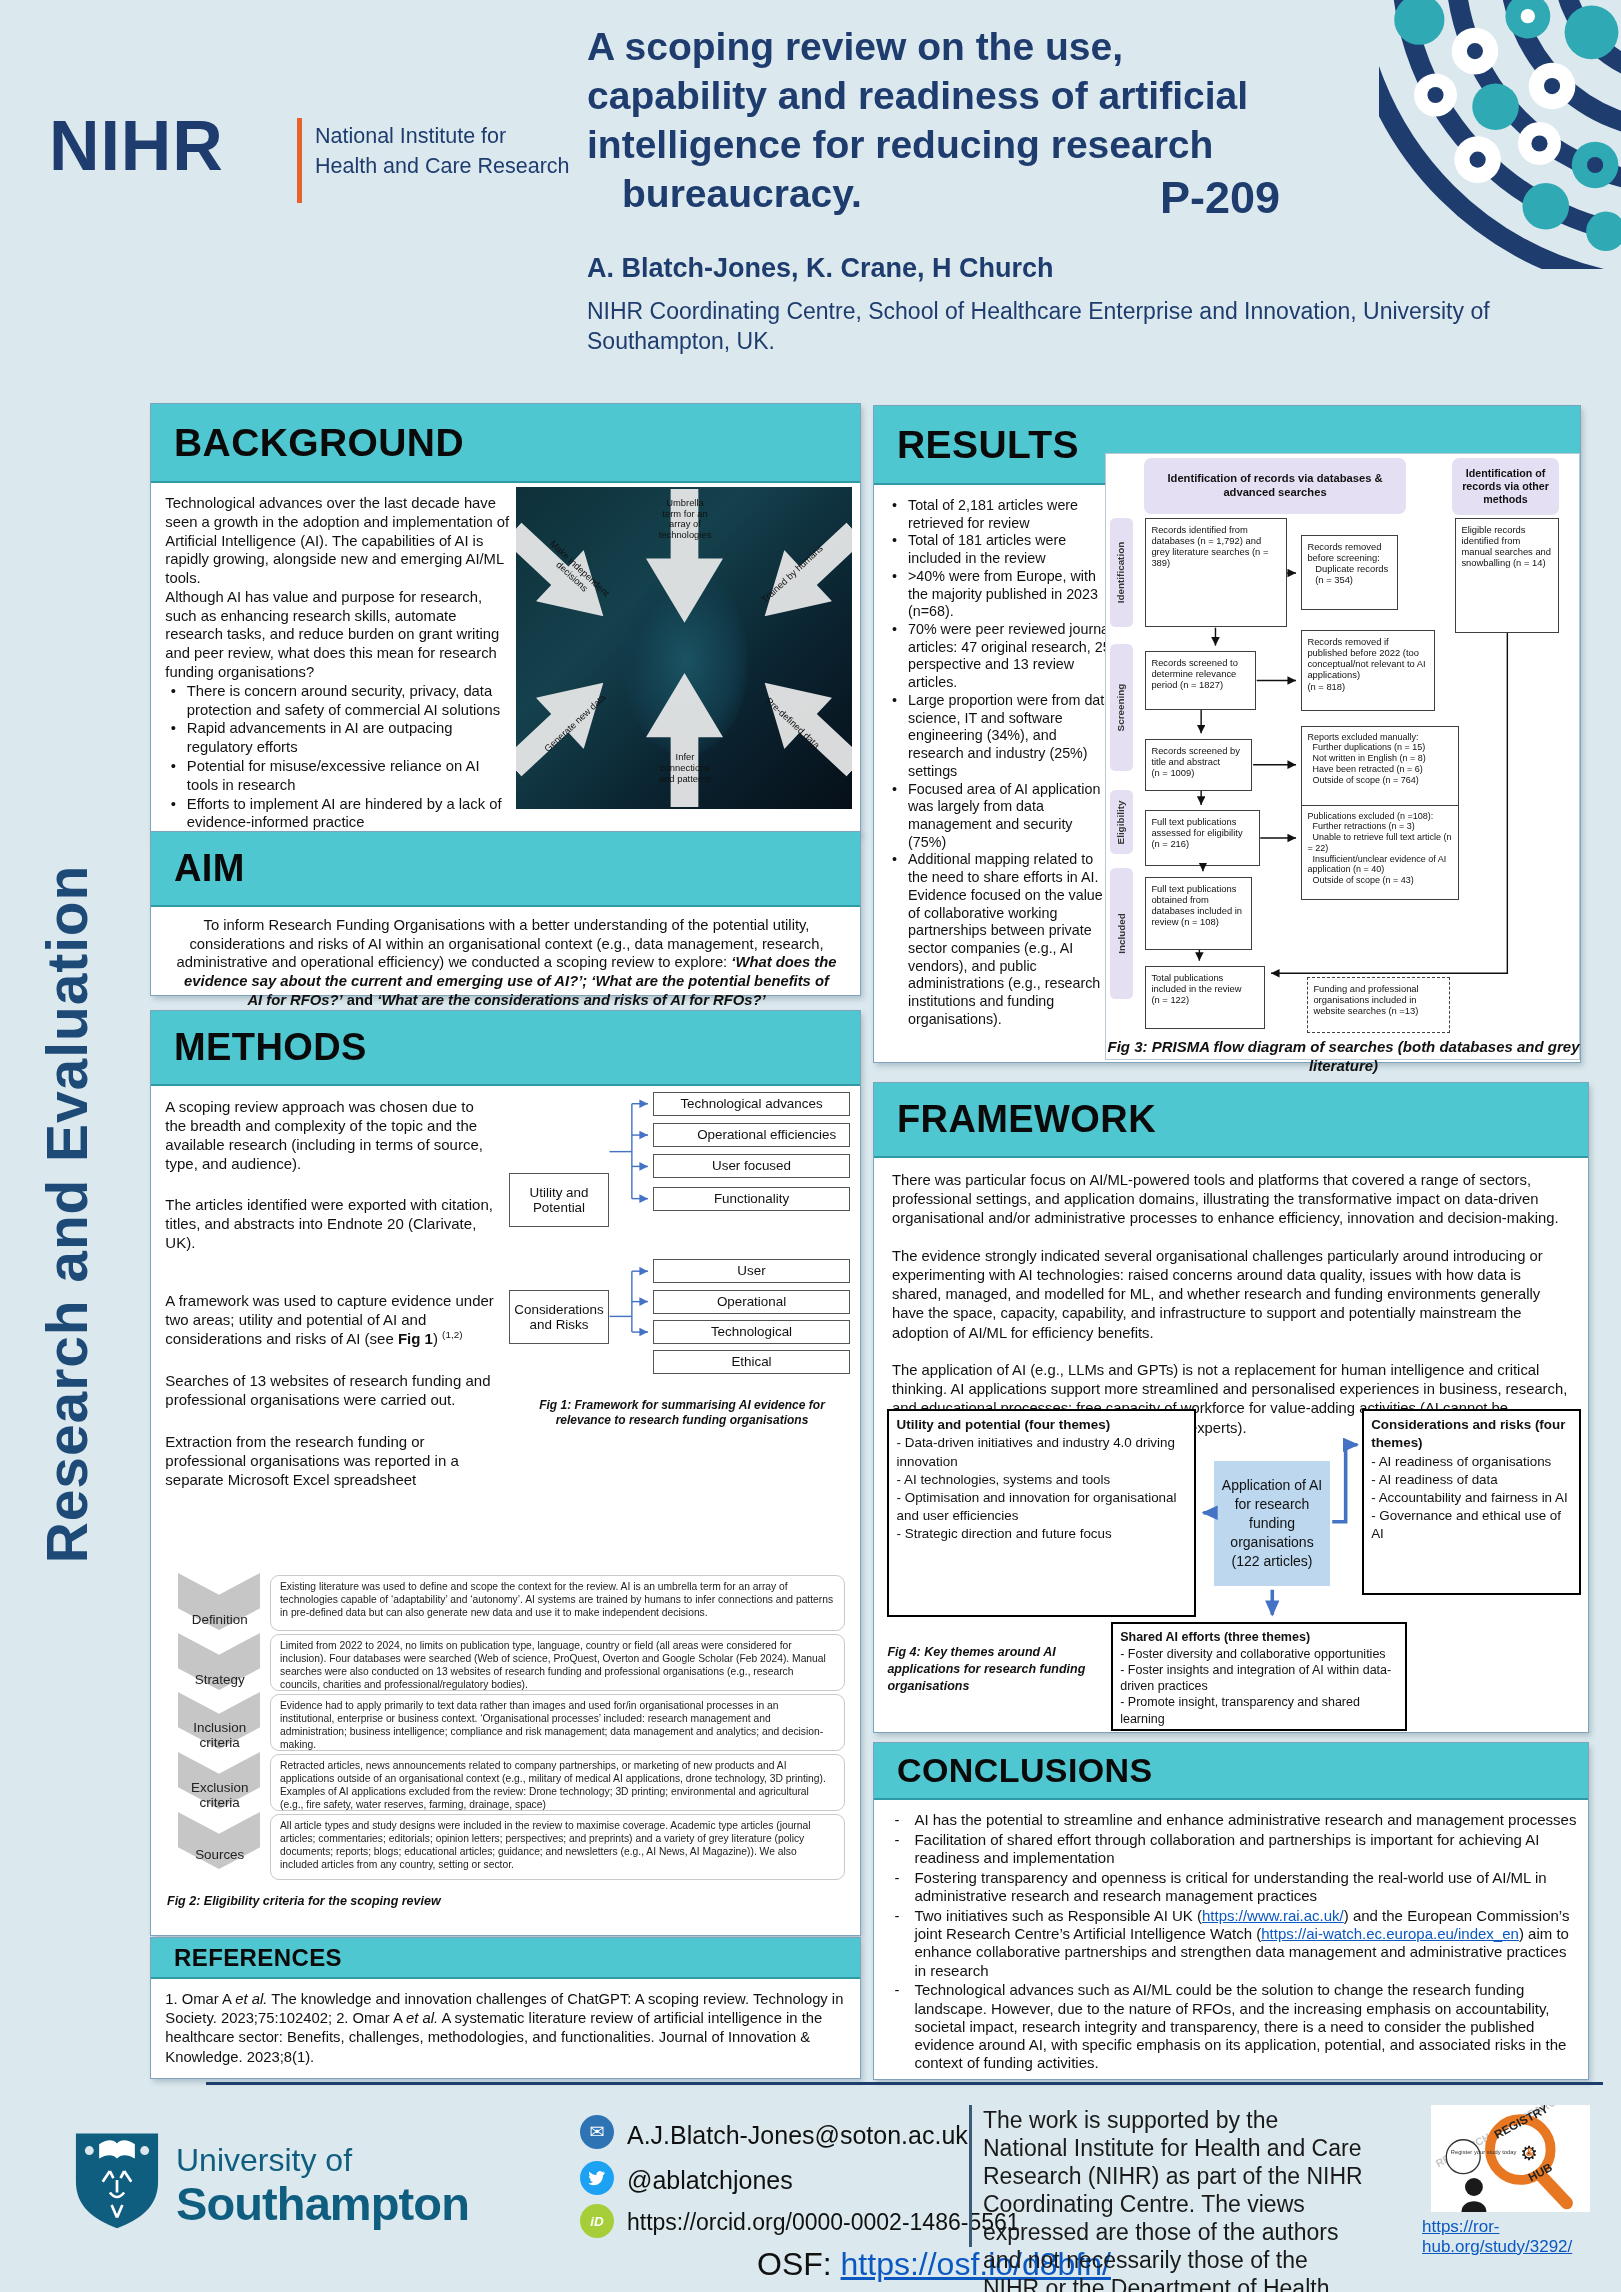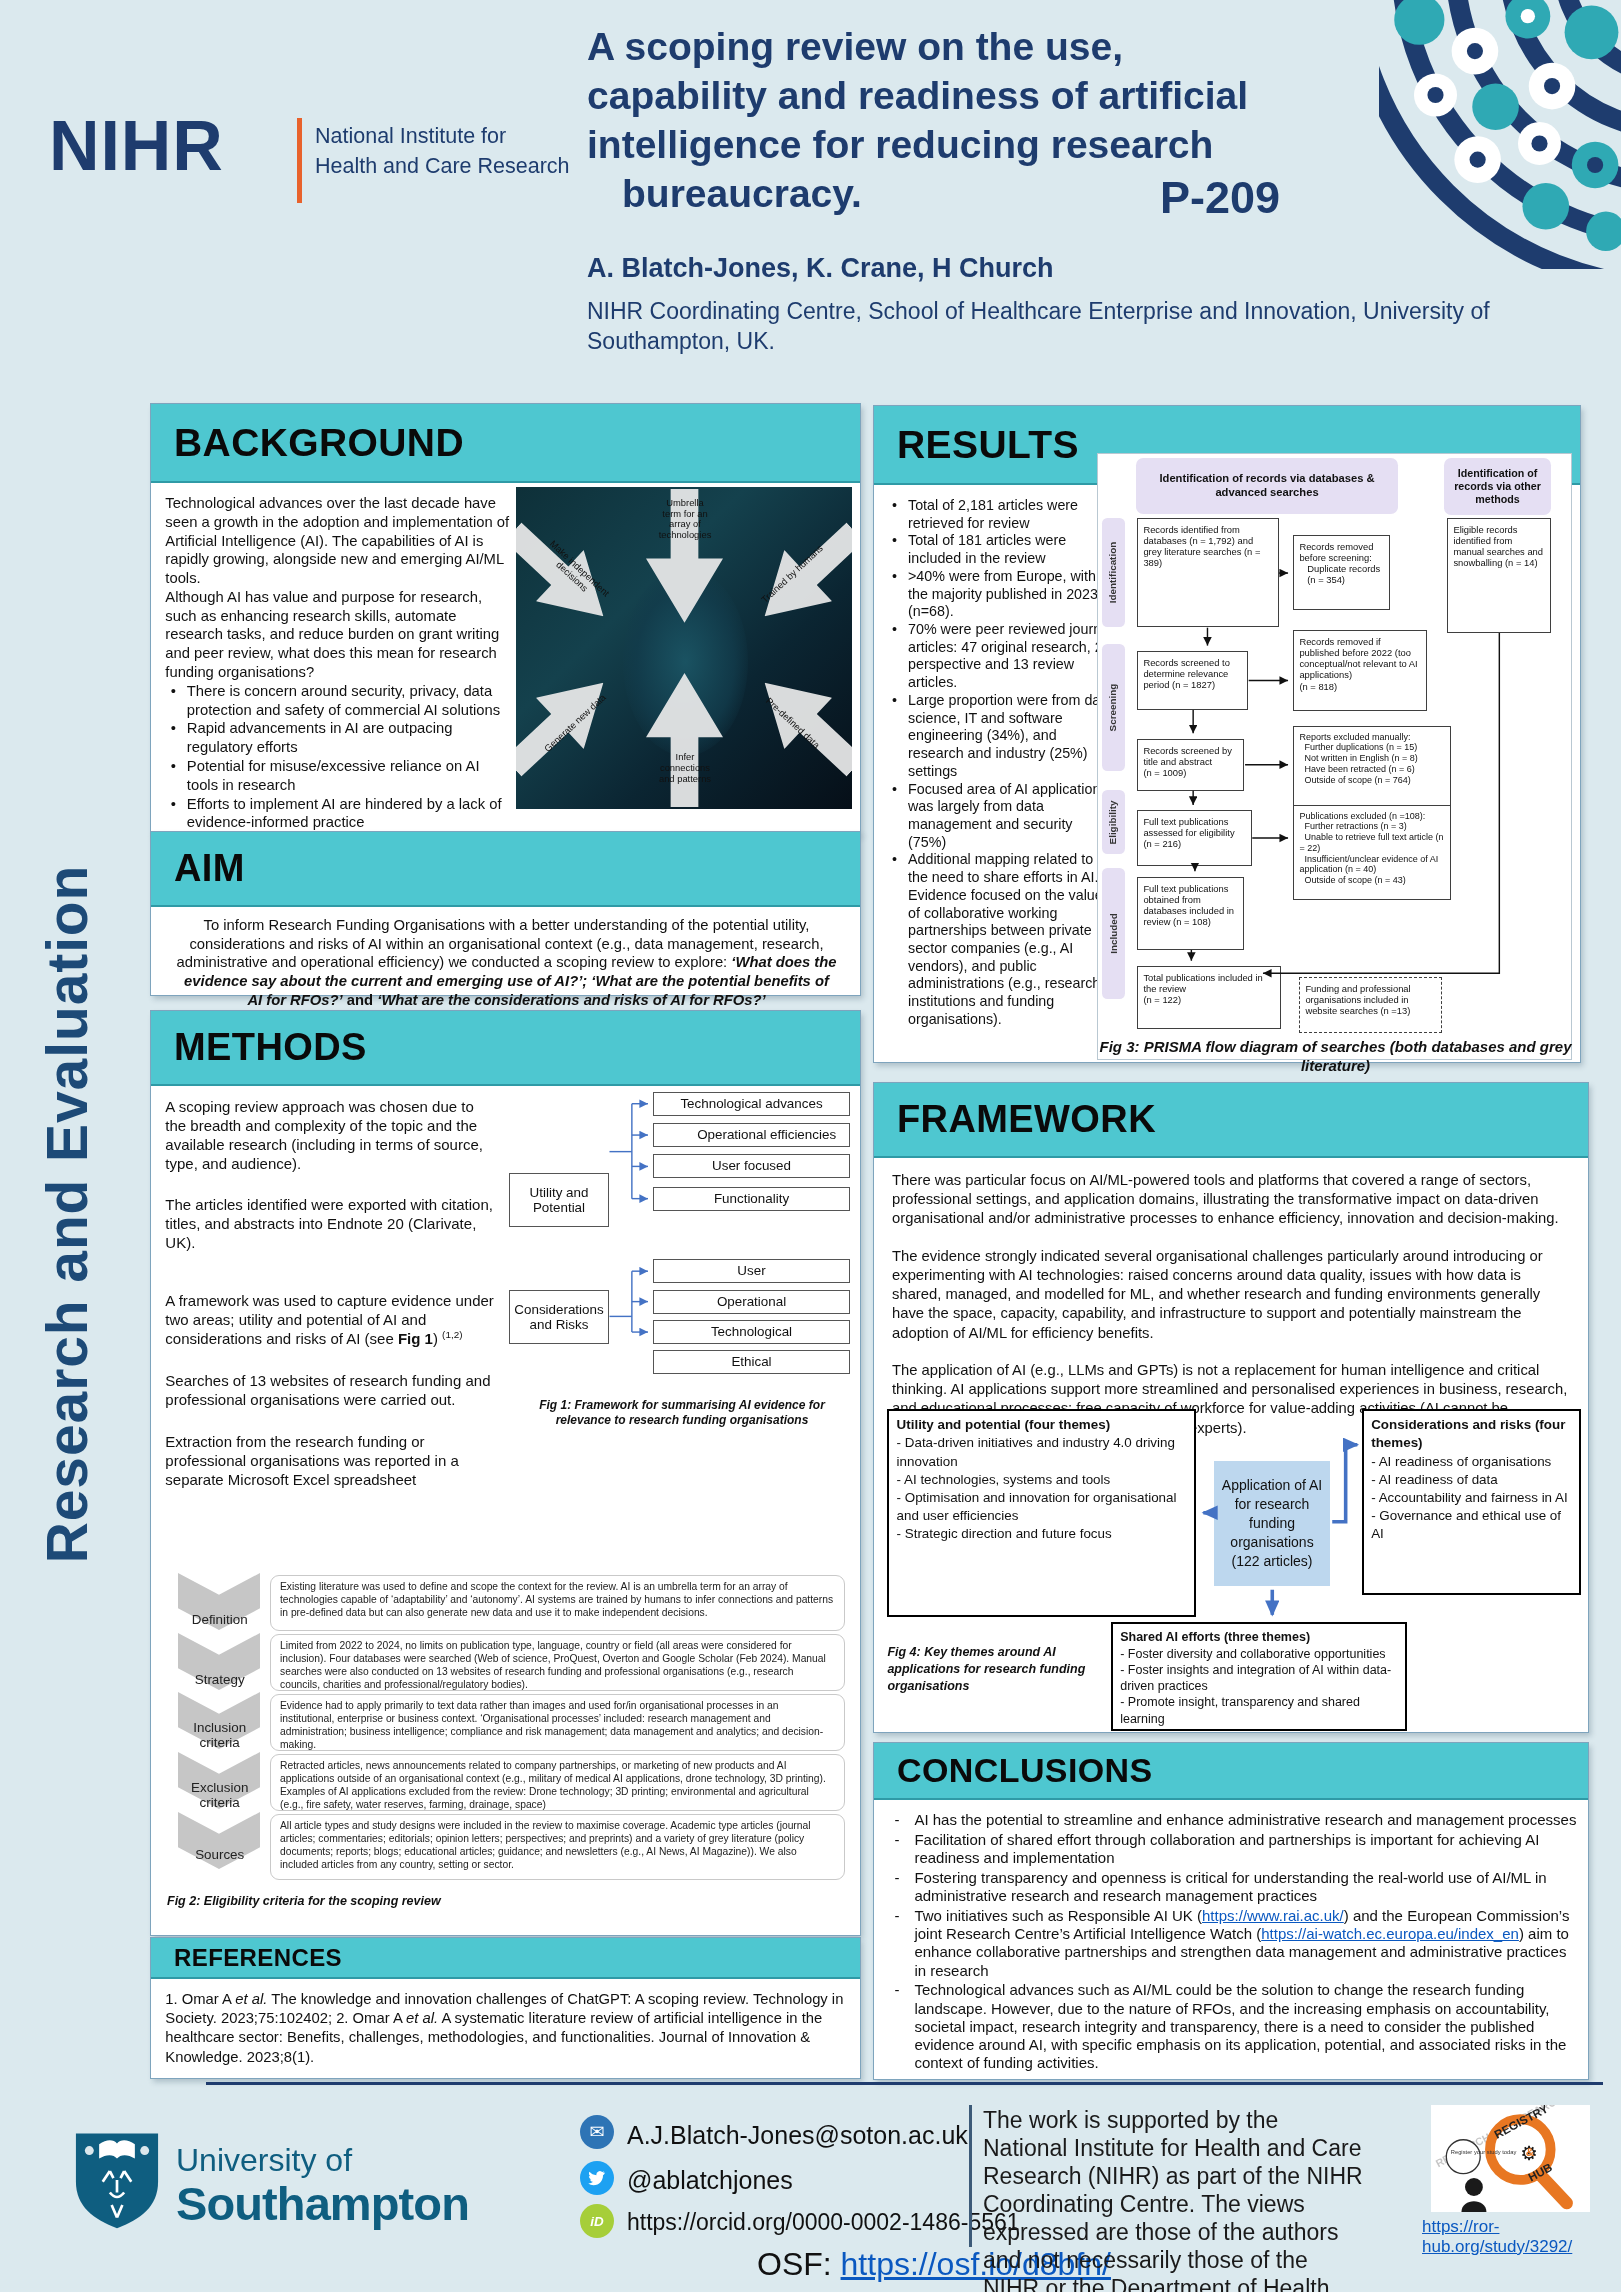--- a/index.html
+++ b/index.html
@@ -252,21 +252,21 @@
     <div class="abs" style="left:12.5px; top:91px; width:226px; font-size:14.3px; line-height:1.24;">
       <div class="li">Total of 2,181 articles were retrieved for review</div>
       <div class="li">Total of 181 articles were included in the review</div>
       <div class="li">&gt;40% were from Europe, with the majority published in 2023 (n=68).</div>
       <div class="li">70% were peer reviewed journal articles: 47 original research, 25 perspective and 13 review articles.</div>
       <div class="li">Large proportion were from data science, IT and software engineering (34%), and research and industry (25%) settings</div>
       <div class="li">Focused area of AI application was largely from data management and security (75%)</div>
       <div class="li">Additional mapping related to the need to share efforts in AI. Evidence focused on the value of collaborative working partnerships between private sector companies (e.g., AI vendors), and public administrations (e.g., research institutions and funding organisations).</div>
     </div>
 
-    <div class="prisma" style="left:223px; top:47px; width:475px; height:607px;">
+    <div class="prisma" style="left:231px; top:47px; width:475px; height:607px;">
       <div class="purple" style="left:38px; top:3.6px; width:262px; height:56px;">Identification of records via databases &amp; advanced searches</div>
       <div class="purple" style="left:346px; top:3.6px; width:107px; height:57px; font-size:10.7px;">Identification of records via other methods</div>
       <div class="stage" style="left:3.6px; top:64px; width:23px; height:109px;">
           <span>Identification</span>
         </div>
       <div class="stage" style="left:3.6px; top:190px; width:23px; height:127px;">
           <span>Screening</span>
         </div>
       <div class="stage" style="left:3.6px; top:336px; width:23px; height:64px;">
           <span>Eligibility</span>
@@ -291,21 +291,21 @@
 &nbsp;&nbsp;Have been retracted (n = 6)
 &nbsp;&nbsp;Outside of scope (n = 764)</div>
       <div class="pbox" style="left:39px;  top:356px; width:115px; height:56px;">Full text publications assessed for eligibility
 (n = 216)</div>
       <div class="pbox" style="left:195px; top:351px; width:158px; height:95px; font-size:9px;">Publications excluded (n =108):
 &nbsp;&nbsp;Further retractions (n = 3)
 &nbsp;&nbsp;Unable to retrieve full text article (n = 22)
 &nbsp;&nbsp;Insufficient/unclear evidence of AI application (n = 40)
 &nbsp;&nbsp;Outside of scope (n = 43)</div>
       <div class="pbox" style="left:39px;  top:423px; width:107px; height:73px;">Full text publications obtained from databases included in review (n = 108)</div>
-      <div class="pbox" style="left:39px;  top:512px; width:144px; height:63px;">Total publications included in the review
+      <div class="pbox" style="left:39px;  top:512px; width:120px; height:63px;">Total publications included in the review
 (n = 122)</div>
       <div class="pbox dashed" style="left:201px; top:523px; width:143px; height:56px;">Funding and professional organisations included in website searches (n =13)</div>
 
       <svg class="abs" style="left:0; top:0; pointer-events:none;" width="475" height="607" viewBox="0 0 530 678">
         <defs>
             <marker id="ah" markerWidth="8" markerHeight="8" refX="6" refY="3" orient="auto">
               <path d="M0,0 L6,3 L0,6 z" fill="#111"></path>
             </marker>
           </defs>
         <g stroke="#111" stroke-width="1.6" fill="none">

